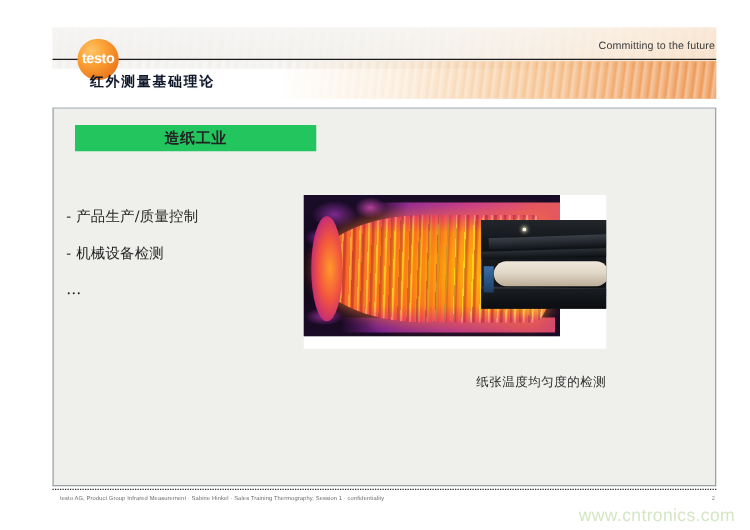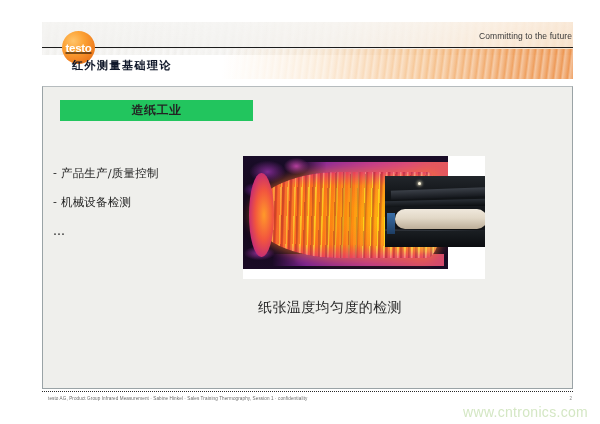--- a/index.html
+++ b/index.html
@@ -56,21 +56,21 @@
 
   
   .logo {
     position: absolute;
     left: 62px; top: 31px;
     width: 33px; height: 33px;
     border-radius: 50%;
     background: radial-gradient(circle at 34% 30%,
         #ffc46a 0%, #fca235 34%, #f08021 68%, #da6a12 100%);
     z-index: 5;
-    display: flex; align-items: center; justify-content: center; text-decoration: underline;
+    display: flex; align-items: center; justify-content: center;
   }
   .logo-text {
     font-size: 11.5px;
     font-weight: bold;
     color: #ffffff;
     letter-spacing: -0.3px;
     transform: translateY(-0.5px);
   }
 
   
@@ -313,25 +313,25 @@
   .photo-dot {
     position: absolute; left: 33%; top: 9%;
     width: 3px; height: 3px; border-radius: 50%;
     background: #fdf6df;
     box-shadow: 0 0 3px 1px rgba(255,246,210,.7);
   }
 
   
   .caption {
     position: absolute;
-    left: 258px; top: 299px;
+    left: 243px; top: 299px;
     width: 242px;
-    text-align: left;
+    text-align: right;
     font-family: "DejaVu Serif", serif;
-    font-size: 14px;
+    font-size: 10px;
     color: #2a2a2a;
     letter-spacing: .4px;
     z-index: 3;
   }
 
   
   .footer-rule {
     position: absolute;
     left: 42px; top: 391px;
     width: 531px; height: 0;

